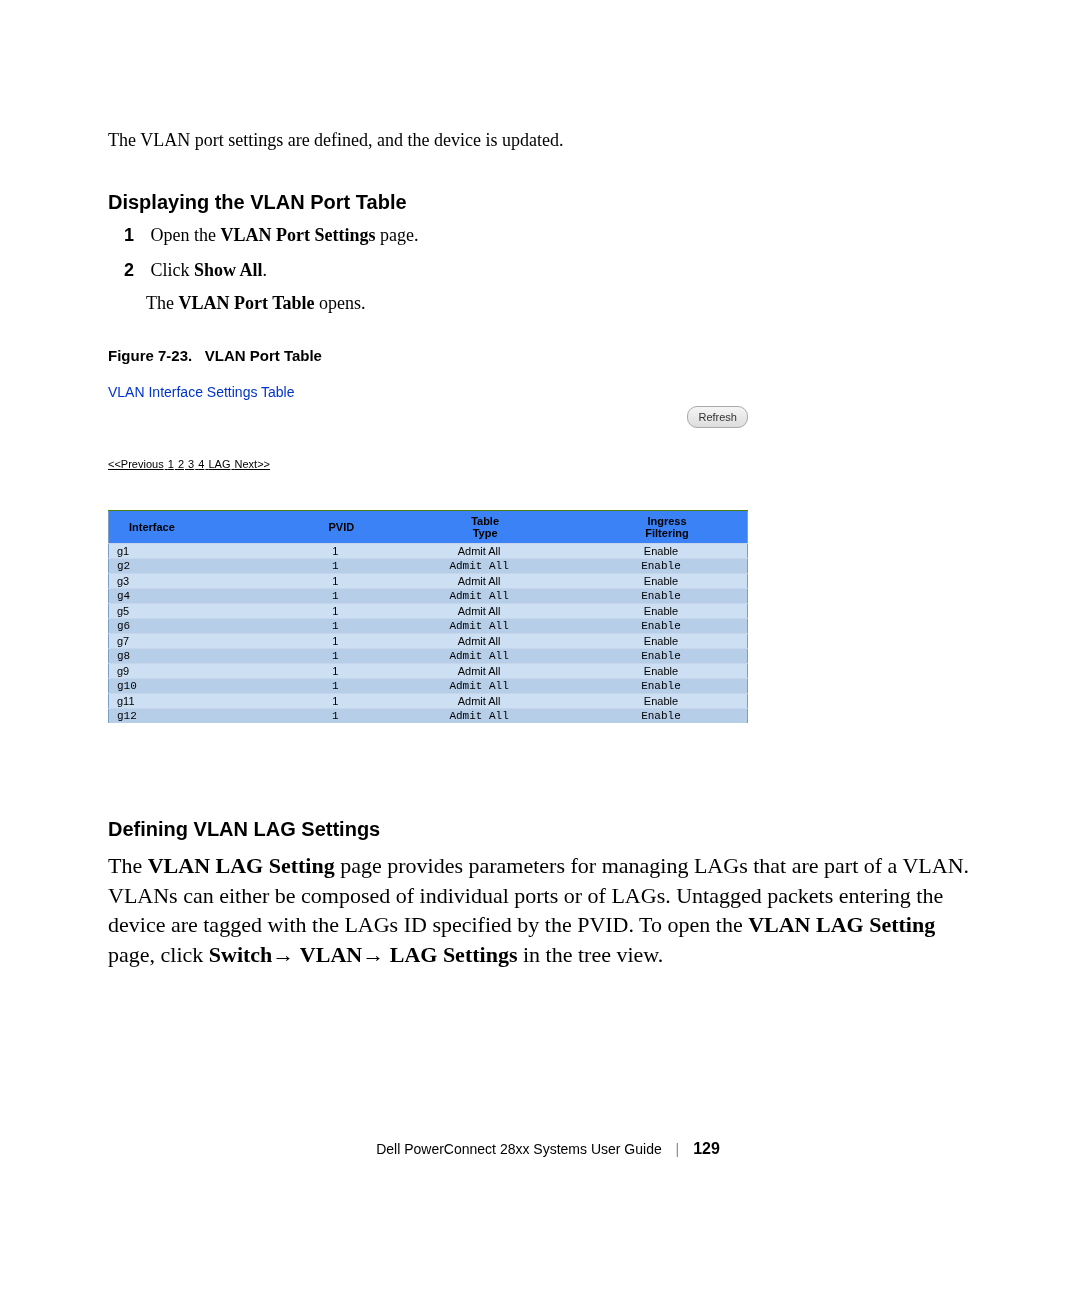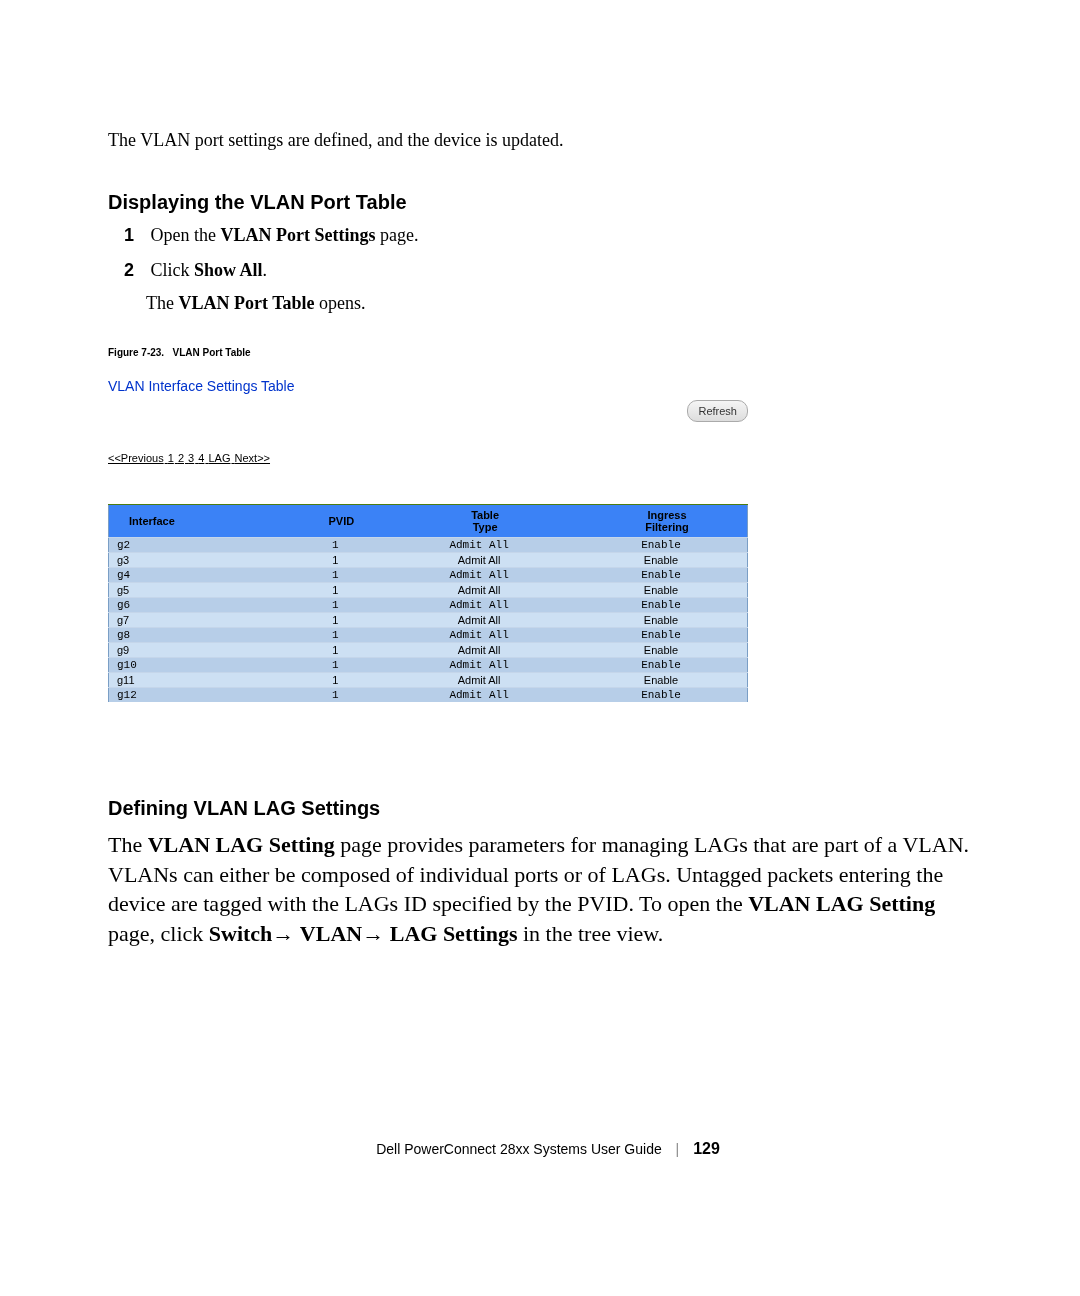--- a/index.html
+++ b/index.html
@@ -41,21 +41,21 @@
     width: 26px;
     text-align: right;
     margin-right: 12px;
   }
   .bold {
     font-weight: bold;
   }
   .figure-caption {
     font-family: Arial, Helvetica, sans-serif;
     font-weight: bold;
-    font-size: 10px;
+    font-size: 15px;
     margin: 30px 0 20px 0;
   }
 
   .screenshot {
     margin-left: 0;
     width: 640px;
     position: relative;
     font-family: Arial, Helvetica, sans-serif;
     font-size: 12px;
   }
@@ -197,20 +197,26 @@
           <th class="center" style="width:15%;">PVID</th>
           <th class="center" style="width:30%;">
             <span>Table</span><br><span>Type</span>
           </th>
           <th class="center" style="width:27%;">
             <span>Ingress</span><br><span>Filtering</span>
           </th>
         </tr>
       </thead>
       <tbody id="vlan-tbody">
+          <tr class="odd">
+            <td>g1</td>
+            <td class="center">1</td>
+            <td class="center">Admit All</td>
+            <td class="center">Enable</td>
+          </tr>
           <tr class="even">
             <td>g2</td>
             <td class="center">1</td>
             <td class="center">Admit All</td>
             <td class="center">Enable</td>
           </tr>
           <tr class="odd">
             <td>g3</td>
             <td class="center">1</td>
             <td class="center">Admit All</td>

